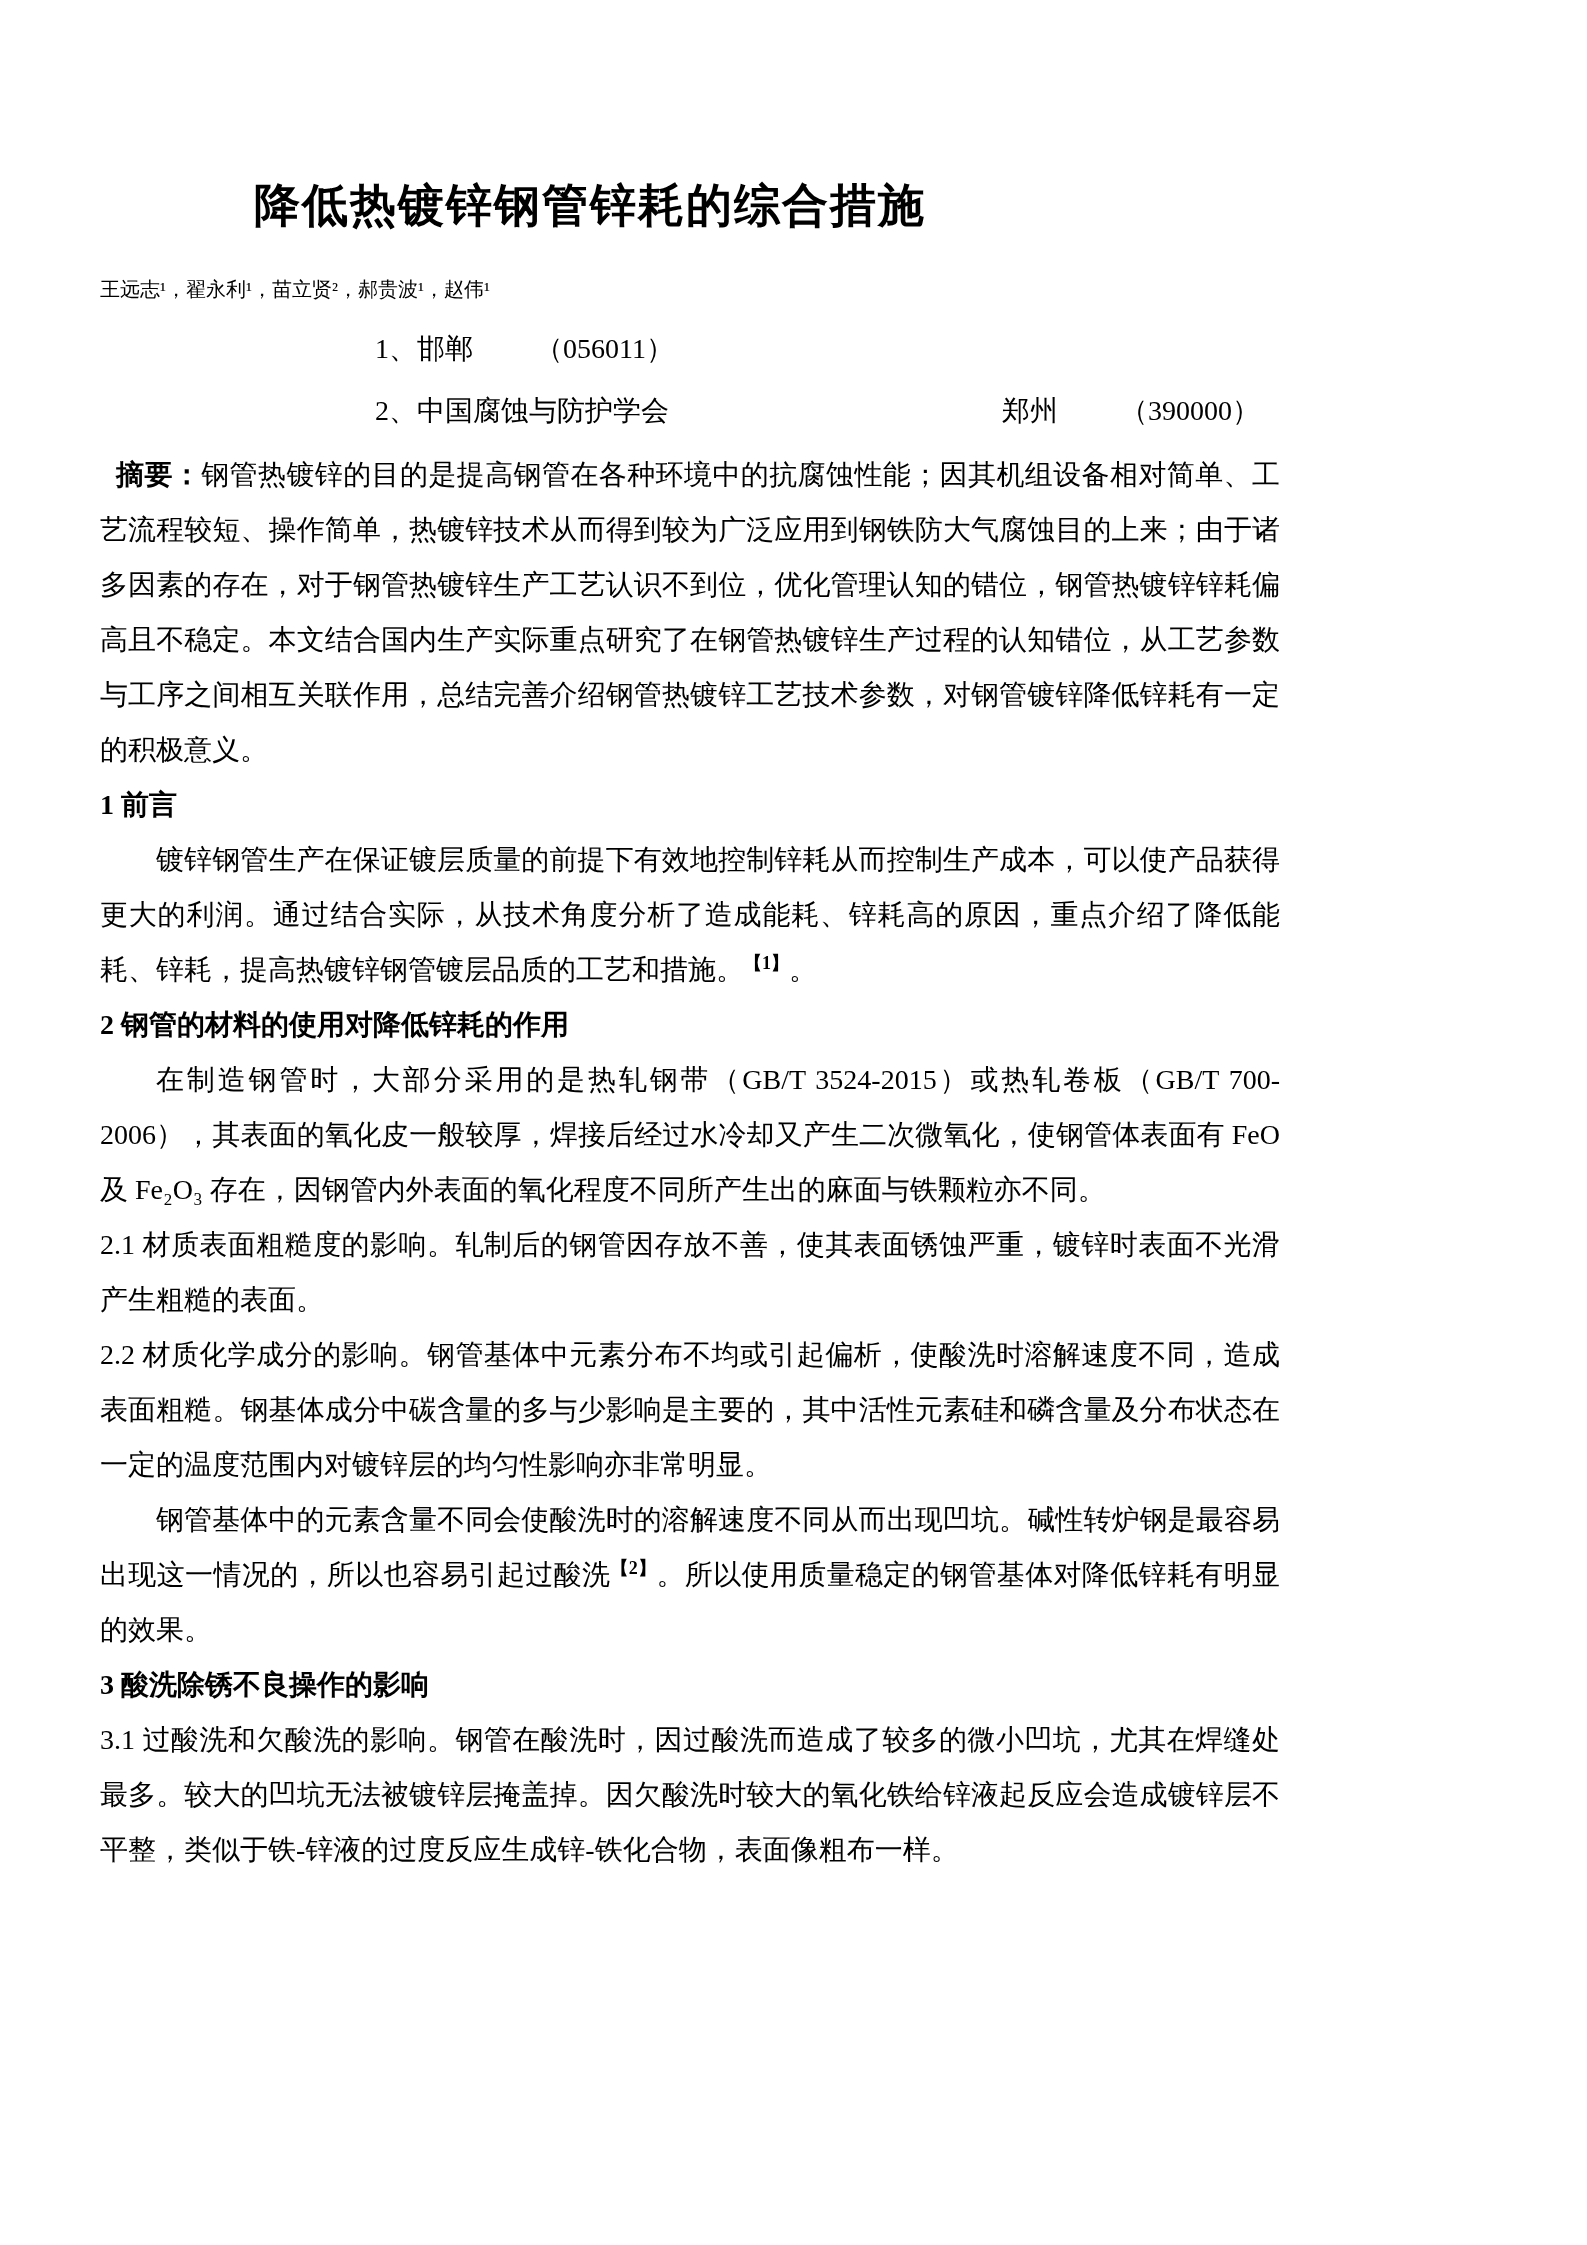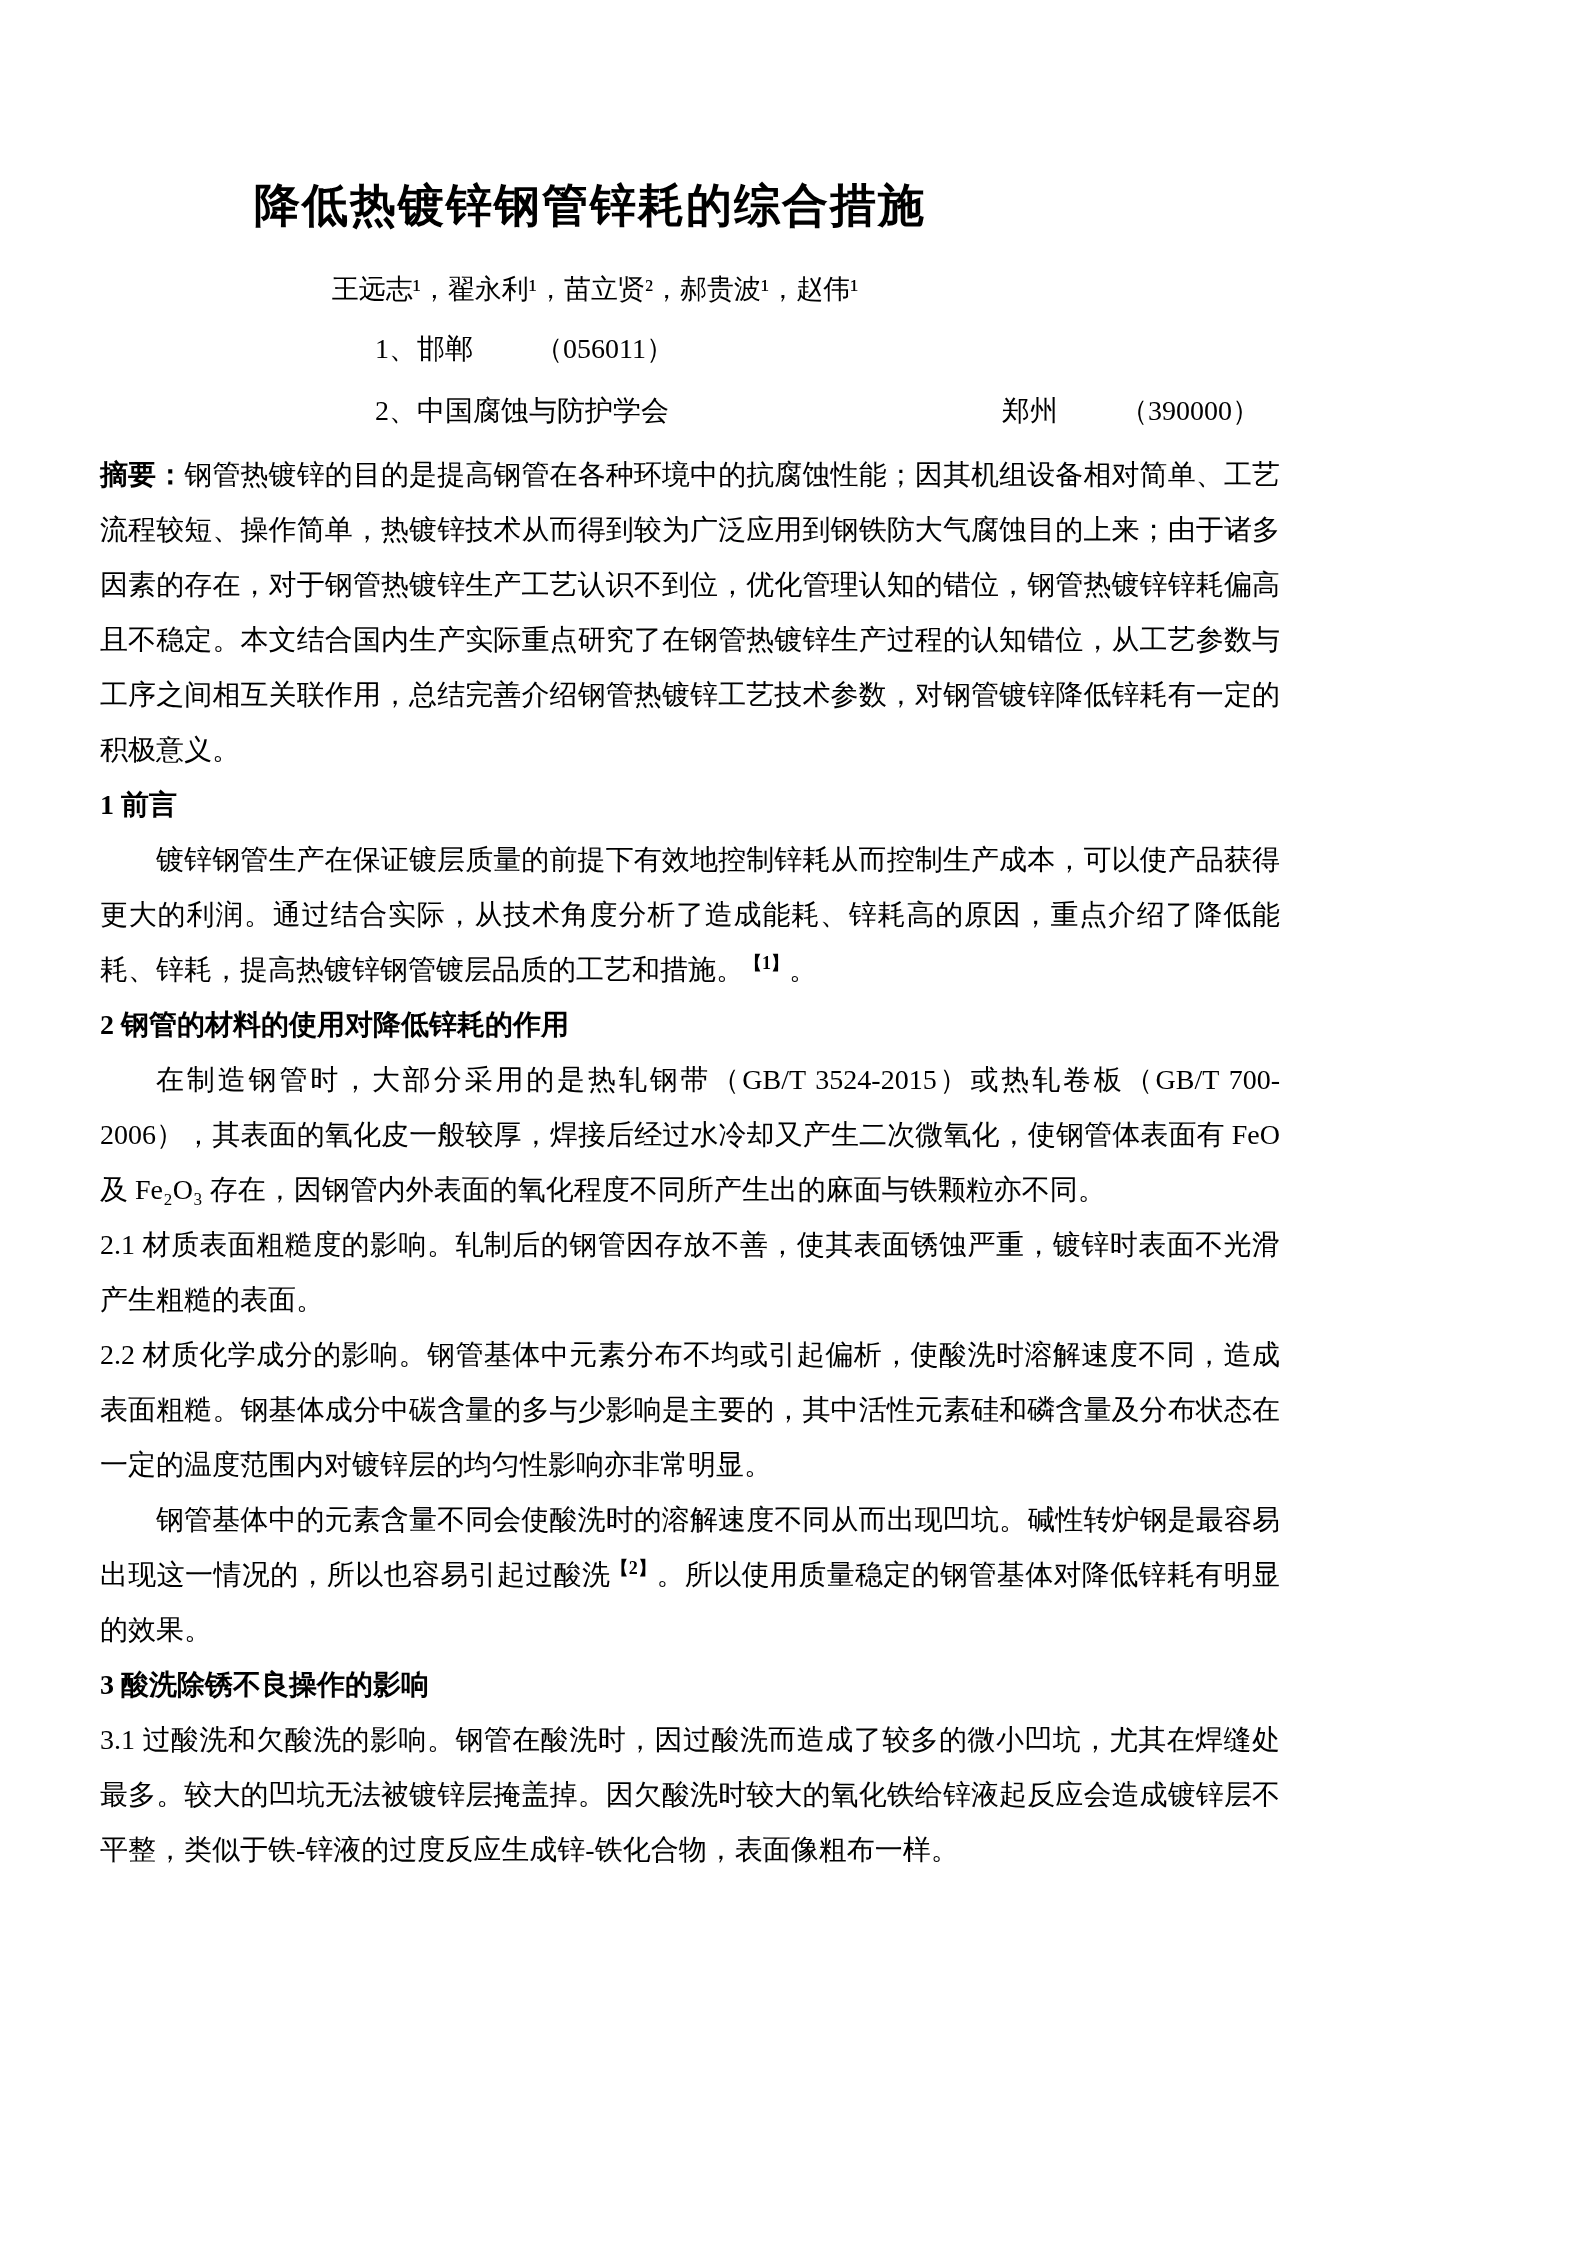--- a/index.html
+++ b/index.html
@@ -25,41 +25,40 @@
     padding-right: 200px;
     text-align: center;
     font-size: 46px;
     font-weight: bold;
     line-height: 56px;
     letter-spacing: 2px;
   }
   .authors {
     margin-top: 26px;
     padding-right: 190px;
-    text-align: center;
-    font-size: 27px;
+    font-size: 20px;
     line-height: 58px;
   }
   .affil-row {
     display: flex;
     margin-left: 275px;
     line-height: 62px;
     font-size: 28px;
     white-space: nowrap;
   }
   .affil-org { width: 585px; }
   .affil-city { width: 118px; }
   .body-block { margin-top: 5px; }
   p {
     margin: 0;
     text-align: justify;
   }
   .indent { text-indent: 56px; }
   .heading { font-weight: bold; }
-  .blabel { font-weight: bold; }
+  .blabel { font-weight: bold; margin-left: 16px; }
   sup.ref {
     font-size: 18px;
     font-weight: bold;
     line-height: 0;
     vertical-align: super;
   }
 </style>
 </head>
 <body>
 

